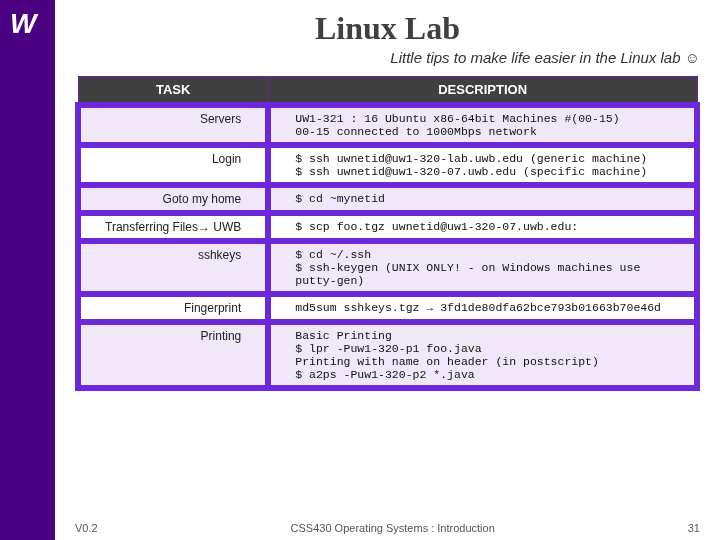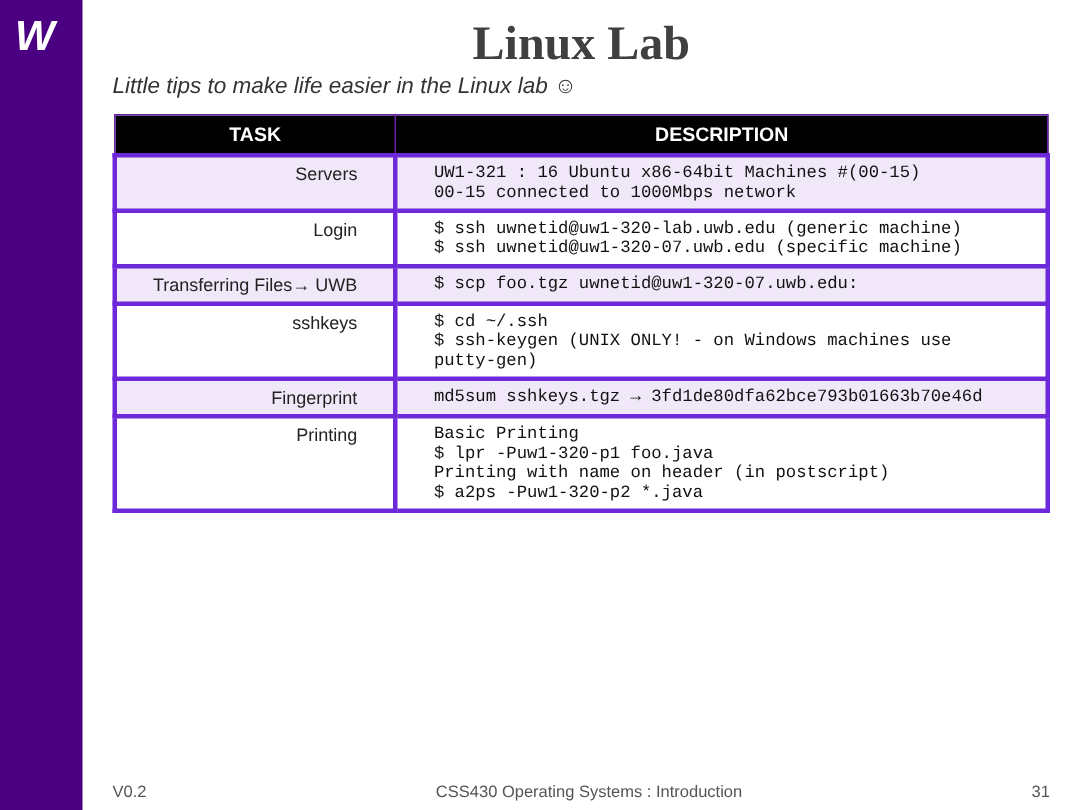--- a/index.html
+++ b/index.html
@@ -31,42 +31,42 @@
     }
     .title {
       text-align: center;
       font-size: 32px;
       font-weight: bold;
       color: #404040;
       margin-bottom: 2px;
       font-family: Georgia, serif;
     }
     .subtitle {
-      text-align: left;
+      text-align: right;
       font-size: 15px;
       color: #333;
       margin-bottom: 10px;
       font-style: italic;
     }
     table {
       width: 100%;
       border-collapse: collapse;
       font-size: 12px;
     }
     thead tr th {
-      background: #000000;
+      background: #404040;
       color: #fff;
       padding: 5px 10px;
       font-size: 13px;
       font-weight: bold;
       text-align: center;
       border: 1px solid #6a20aa;
     }
     tbody tr td {
-      border: 3px solid #6d28d9;
+      border: 6px solid #6d28d9;
       padding: 4px 24px;
       vertical-align: top;
     }
     tbody tr:nth-child(odd) td {
       background: #f0e8f8;
     }
     tbody tr:nth-child(even) td {
       background: #fff;
     }
     .task-col {
@@ -113,20 +113,24 @@
     <tbody id="table-body">
     <tr>
           <td class="task-col">Servers</td>
           <td class="desc-col">UW1-321 : 16 Ubuntu x86-64bit Machines #(00-15)<br>          00-15 connected to 1000Mbps network</td>
         </tr>
         <tr>
           <td class="task-col">Login</td>
           <td class="desc-col">$ ssh uwnetid@uw1-320-lab.uwb.edu (generic machine)<br>$ ssh uwnetid@uw1-320-07.uwb.edu  (specific machine)</td>
         </tr>
         <tr>
+          <td class="task-col">Goto my home</td>
+          <td class="desc-col">$ cd ~mynetid</td>
+        </tr>
+        <tr>
           <td class="task-col">Transferring Files→ UWB</td>
           <td class="desc-col">$ scp foo.tgz uwnetid@uw1-320-07.uwb.edu:</td>
         </tr>
         <tr>
           <td class="task-col">sshkeys</td>
           <td class="desc-col">$ cd ~/.ssh<br>$ ssh-keygen (UNIX ONLY! - on Windows machines use putty-gen)</td>
         </tr>
         <tr>
           <td class="task-col">Fingerprint</td>
           <td class="desc-col">md5sum sshkeys.tgz → 3fd1de80dfa62bce793b01663b70e46d</td>

